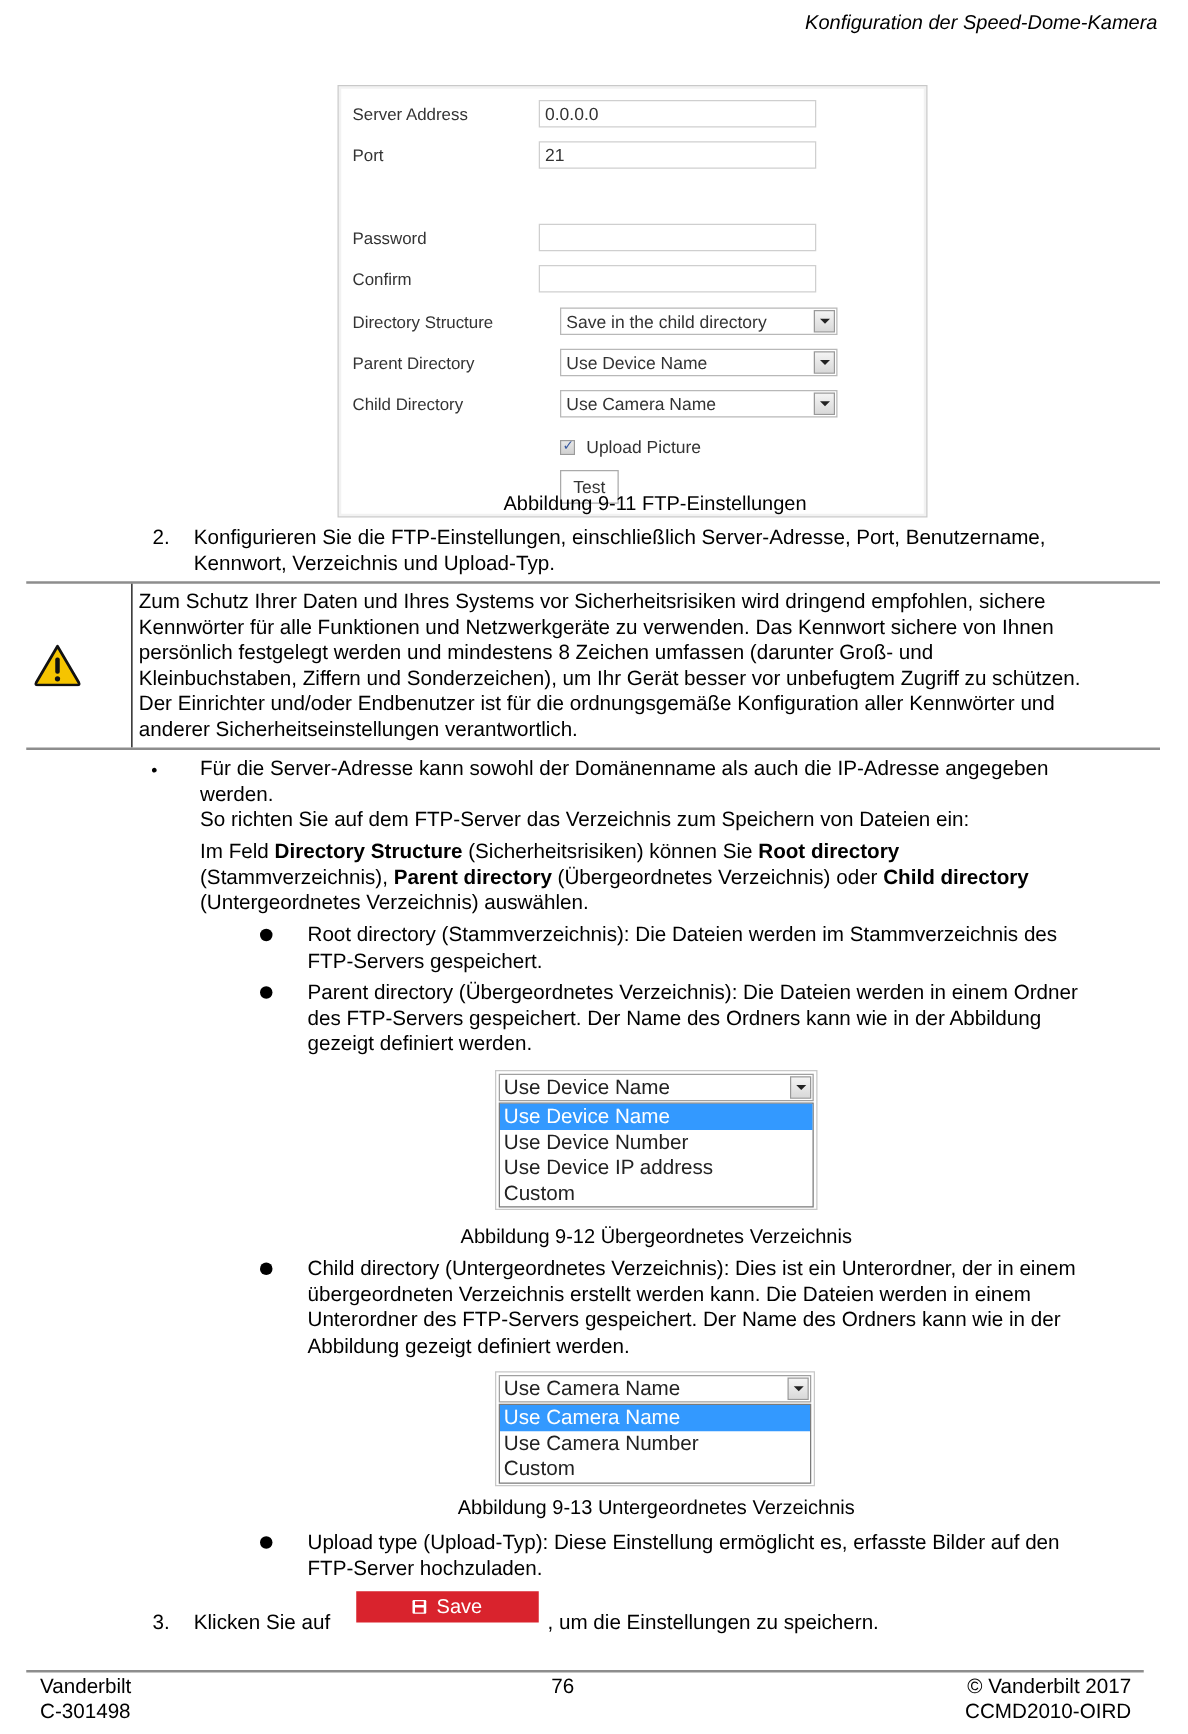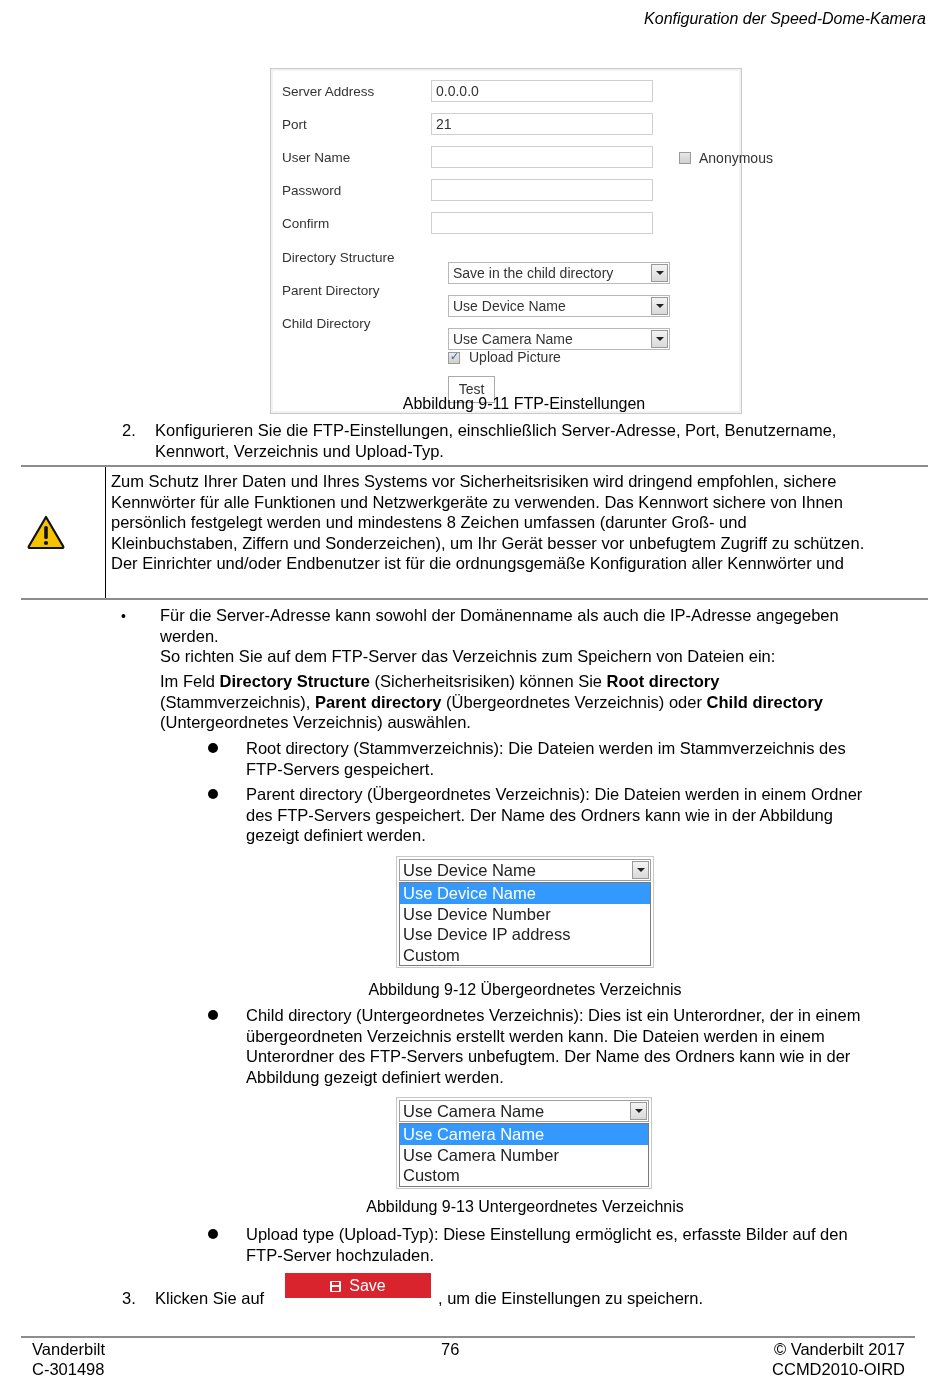--- a/index.html
+++ b/index.html
@@ -9,21 +9,21 @@
   .header-title { right: 24px; top: 10px; font-style: italic; font-size: 16px; }
 
   
   .ftp-box { left: 270px; top: 35px; width: 472px; height: 346px; border: 1px solid #c9c9c9;
              box-shadow: inset 0 0 0 2px #f2f2f2; box-sizing: border-box; margin-top: 33px; }
   .ftp-row { position: absolute; left: 0; width: 100%; height: 24px; }
   .ftp-label { position: absolute; left: 11px; top: 4px; font-size: 13.5px; color: #333; }
   .ftp-input { position: absolute; left: 160px; top: 0; width: 222px; height: 22px;
                border: 1px solid #cfcfcf; background: #fff; box-sizing: border-box;
                font-size: 14px; padding: 2px 4px; color: #333; }
-  .ftp-select { position: absolute; left: 177px; top: 16px; width: 222px; height: 22px;
+  .ftp-select { position: absolute; left: 177px; top: 0; width: 222px; height: 22px;
                 border: 1px solid #b8b8b8; background: #fff; box-sizing: border-box; }
   .ftp-select .val { position: absolute; left: 4px; top: 2px; font-size: 14px; color: #333; }
   .dd-btn { position: absolute; right: 1px; top: 1px; width: 17px; height: 18px;
             border: 1px solid #999; background: linear-gradient(#f4f4f4, #d9d9d9); box-sizing: border-box; }
   .dd-btn::after { content: ""; position: absolute; left: 4px; top: 6px;
                    border-left: 4px solid transparent; border-right: 4px solid transparent; border-top: 4px solid #222; }
   .chk { position: absolute; width: 12px; height: 12px; border: 1px solid #9a9a9a;
          background: linear-gradient(#e8e8e8, #d0d0d0); box-sizing: border-box; }
   .chk.checked::after { content: "✓"; position: absolute; left: 1px; top: -3px; font-size: 11px; color: #3a5aa0; }
   .chk-label { position: absolute; font-size: 14px; color: #333; }
@@ -72,26 +72,20 @@
 
 <div class="abs ftp-box">
   <div class="ftp-row" style="top:11px">
     <span class="ftp-label">Server Address</span>
     <div class="ftp-input">0.0.0.0</div>
   </div>
   <div class="ftp-row" style="top:44px">
     <span class="ftp-label">Port</span>
     <div class="ftp-input">21</div>
   </div>
-  <div class="ftp-row" style="top:77px">
-    <span class="ftp-label">User Name</span>
-    <div class="ftp-input"></div>
-    <span class="chk" style="left:408px; top:6px"></span>
-    <span class="chk-label" style="left:428px; top:4px">Anonymous</span>
-  </div>
   <div class="ftp-row" style="top:110px">
     <span class="ftp-label">Password</span>
     <div class="ftp-input"></div>
   </div>
   <div class="ftp-row" style="top:143px">
     <span class="ftp-label">Confirm</span>
     <div class="ftp-input"></div>
   </div>
   <div class="ftp-row" style="top:177px">
     <span class="ftp-label">Directory Structure</span>
@@ -135,20 +129,21 @@
     <rect x="17.2" y="11" width="3.6" height="13" rx="1.6" fill="#111"></rect>
     <circle cx="19" cy="28" r="2.1" fill="#111"></circle>
   </svg>
 </div>
 <div class="abs warn-text">
   <div>Zum Schutz Ihrer Daten und Ihres Systems vor Sicherheitsrisiken wird dringend empfohlen, sichere</div>
   <div>Kennwörter für alle Funktionen und Netzwerkgeräte zu verwenden. Das Kennwort sichere von Ihnen</div>
   <div>persönlich festgelegt werden und mindestens 8 Zeichen umfassen (darunter Groß- und</div>
   <div>Kleinbuchstaben, Ziffern und Sonderzeichen), um Ihr Gerät besser vor unbefugtem Zugriff zu schützen.</div>
   <div>Der Einrichter und/oder Endbenutzer ist für die ordnungsgemäße Konfiguration aller Kennwörter und</div>
+  <div>anderer Sicherheitseinstellungen verantwortlich.</div>
 </div>
 <div class="abs warn-bottom"></div>
 
 <div class="abs bullet-small" style="left:121px; top:608px">•</div>
 <div class="abs para" style="left:160px; top:605px; width:760px">
   <div>Für die Server-Adresse kann sowohl der Domänenname als auch die IP-Adresse angegeben</div>
   <div>werden.</div>
   <div>So richten Sie auf dem FTP-Server das Verzeichnis zum Speichern von Dateien ein:</div>
 </div>
 
@@ -182,21 +177,21 @@
     <div class="opt">Use Device IP address</div>
     <div class="opt">Custom</div>
   </div>
 </div>
 <div class="abs caption" style="left:196px; width:658px; top:981px">Abbildung 9-12 Übergeordnetes Verzeichnis</div>
 
 <div class="abs bullet-dot" style="left:208px; top:1010px"></div>
 <div class="abs para" style="left:246px; top:1005px; width:680px">
   <div>Child directory (Untergeordnetes Verzeichnis): Dies ist ein Unterordner, der in einem</div>
   <div>übergeordneten Verzeichnis erstellt werden kann. Die Dateien werden in einem</div>
-  <div>Unterordner des FTP-Servers unbefugtem. Der Name des Ordners kann wie in der</div>
+  <div>Unterordner des FTP-Servers gespeichert. Der Name des Ordners kann wie in der</div>
   <div>Abbildung gezeigt definiert werden.</div>
 </div>
 
 <div class="abs dd-fig" style="left:396px; top:1097px; width:256px; height:92px">
   <div class="head">
     <span class="val">Use Camera Name</span>
     <span class="dd-btn"></span>
   </div>
   <div class="list" style="top:25px">
     <div class="opt sel">Use Camera Name</div>

